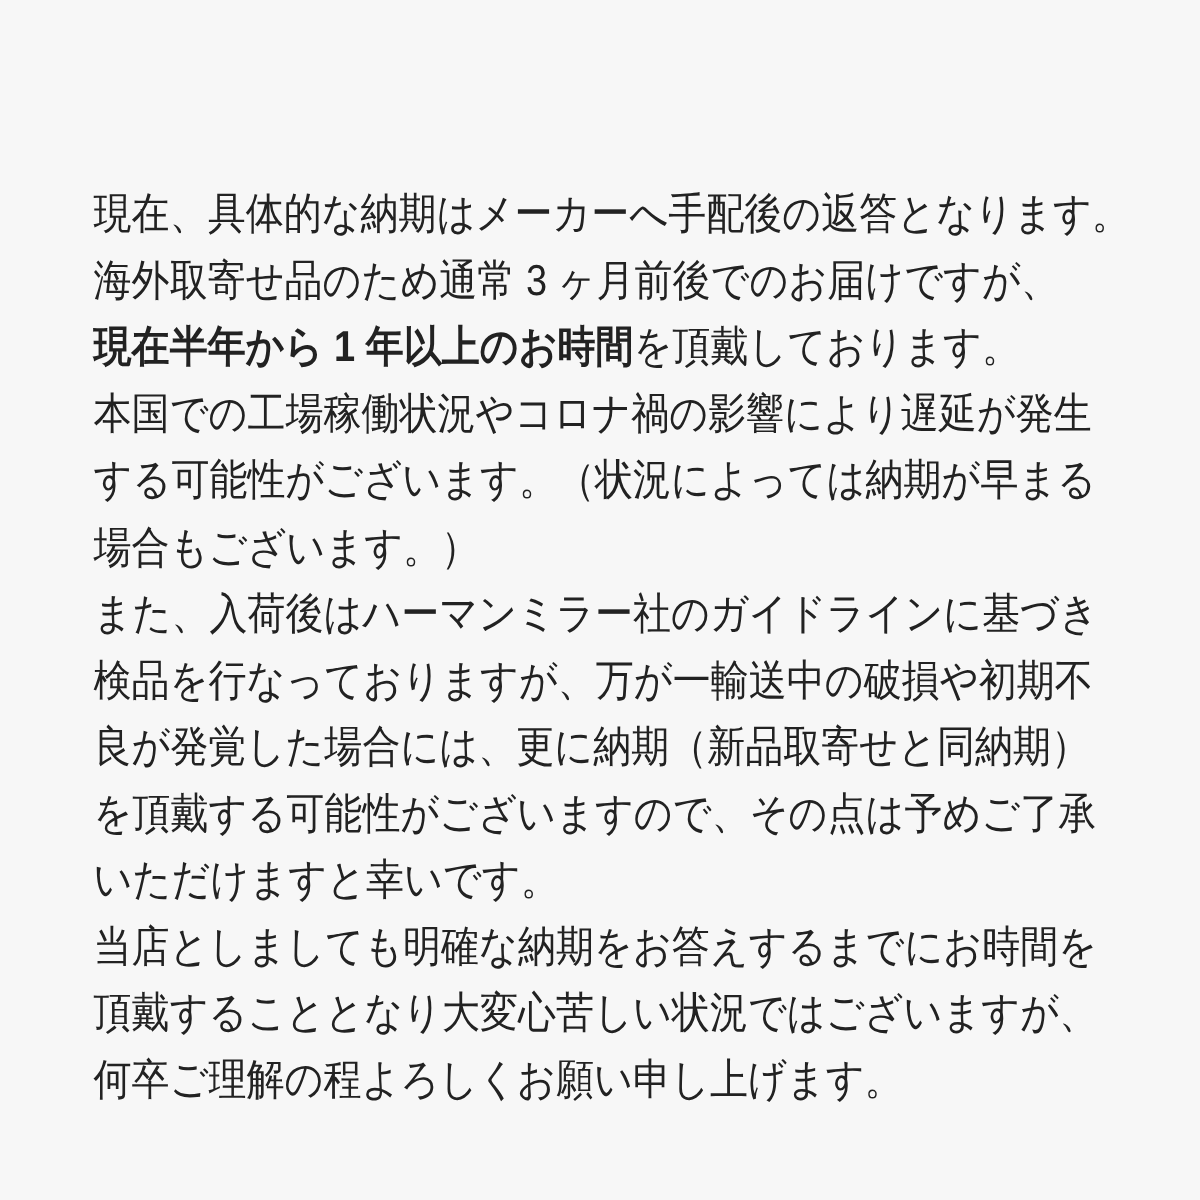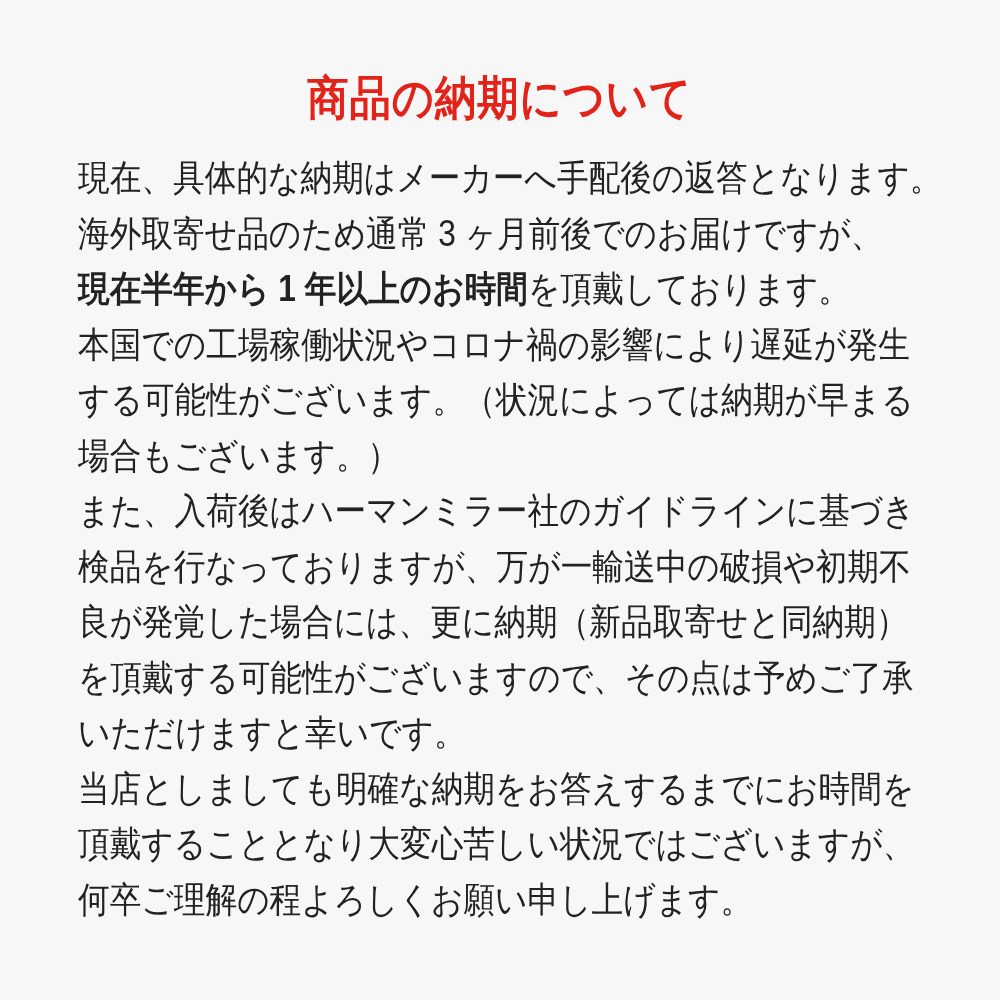--- a/index.html
+++ b/index.html
@@ -51,23 +51,20 @@
   }
   .body-line strong {
     font-weight: 700;
   }
 </style>
 </head>
 <body>
 
 <div class="page">
 
-  <div class="title-row">
-    <h1 class="page-title">商品の納期について</h1>
-  </div>
 
   <div class="notice-body">
     <p class="body-line">現在、具体的な納期はメーカーへ手配後の返答となります。</p>
     <p class="body-line">海外取寄せ品のため通常 3 ヶ月前後でのお届けですが、</p>
     <p class="body-line"><strong>現在半年から 1 年以上のお時間</strong><span>を頂戴しております。</span></p>
     <p class="body-line">本国での工場稼働状況やコロナ禍の影響により遅延が発生</p>
     <p class="body-line">する可能性がございます。（状況によっては納期が早まる</p>
     <p class="body-line">場合もございます。）</p>
     <p class="body-line">また、入荷後はハーマンミラー社のガイドラインに基づき</p>
     <p class="body-line">検品を行なっておりますが、万が一輸送中の破損や初期不</p>

